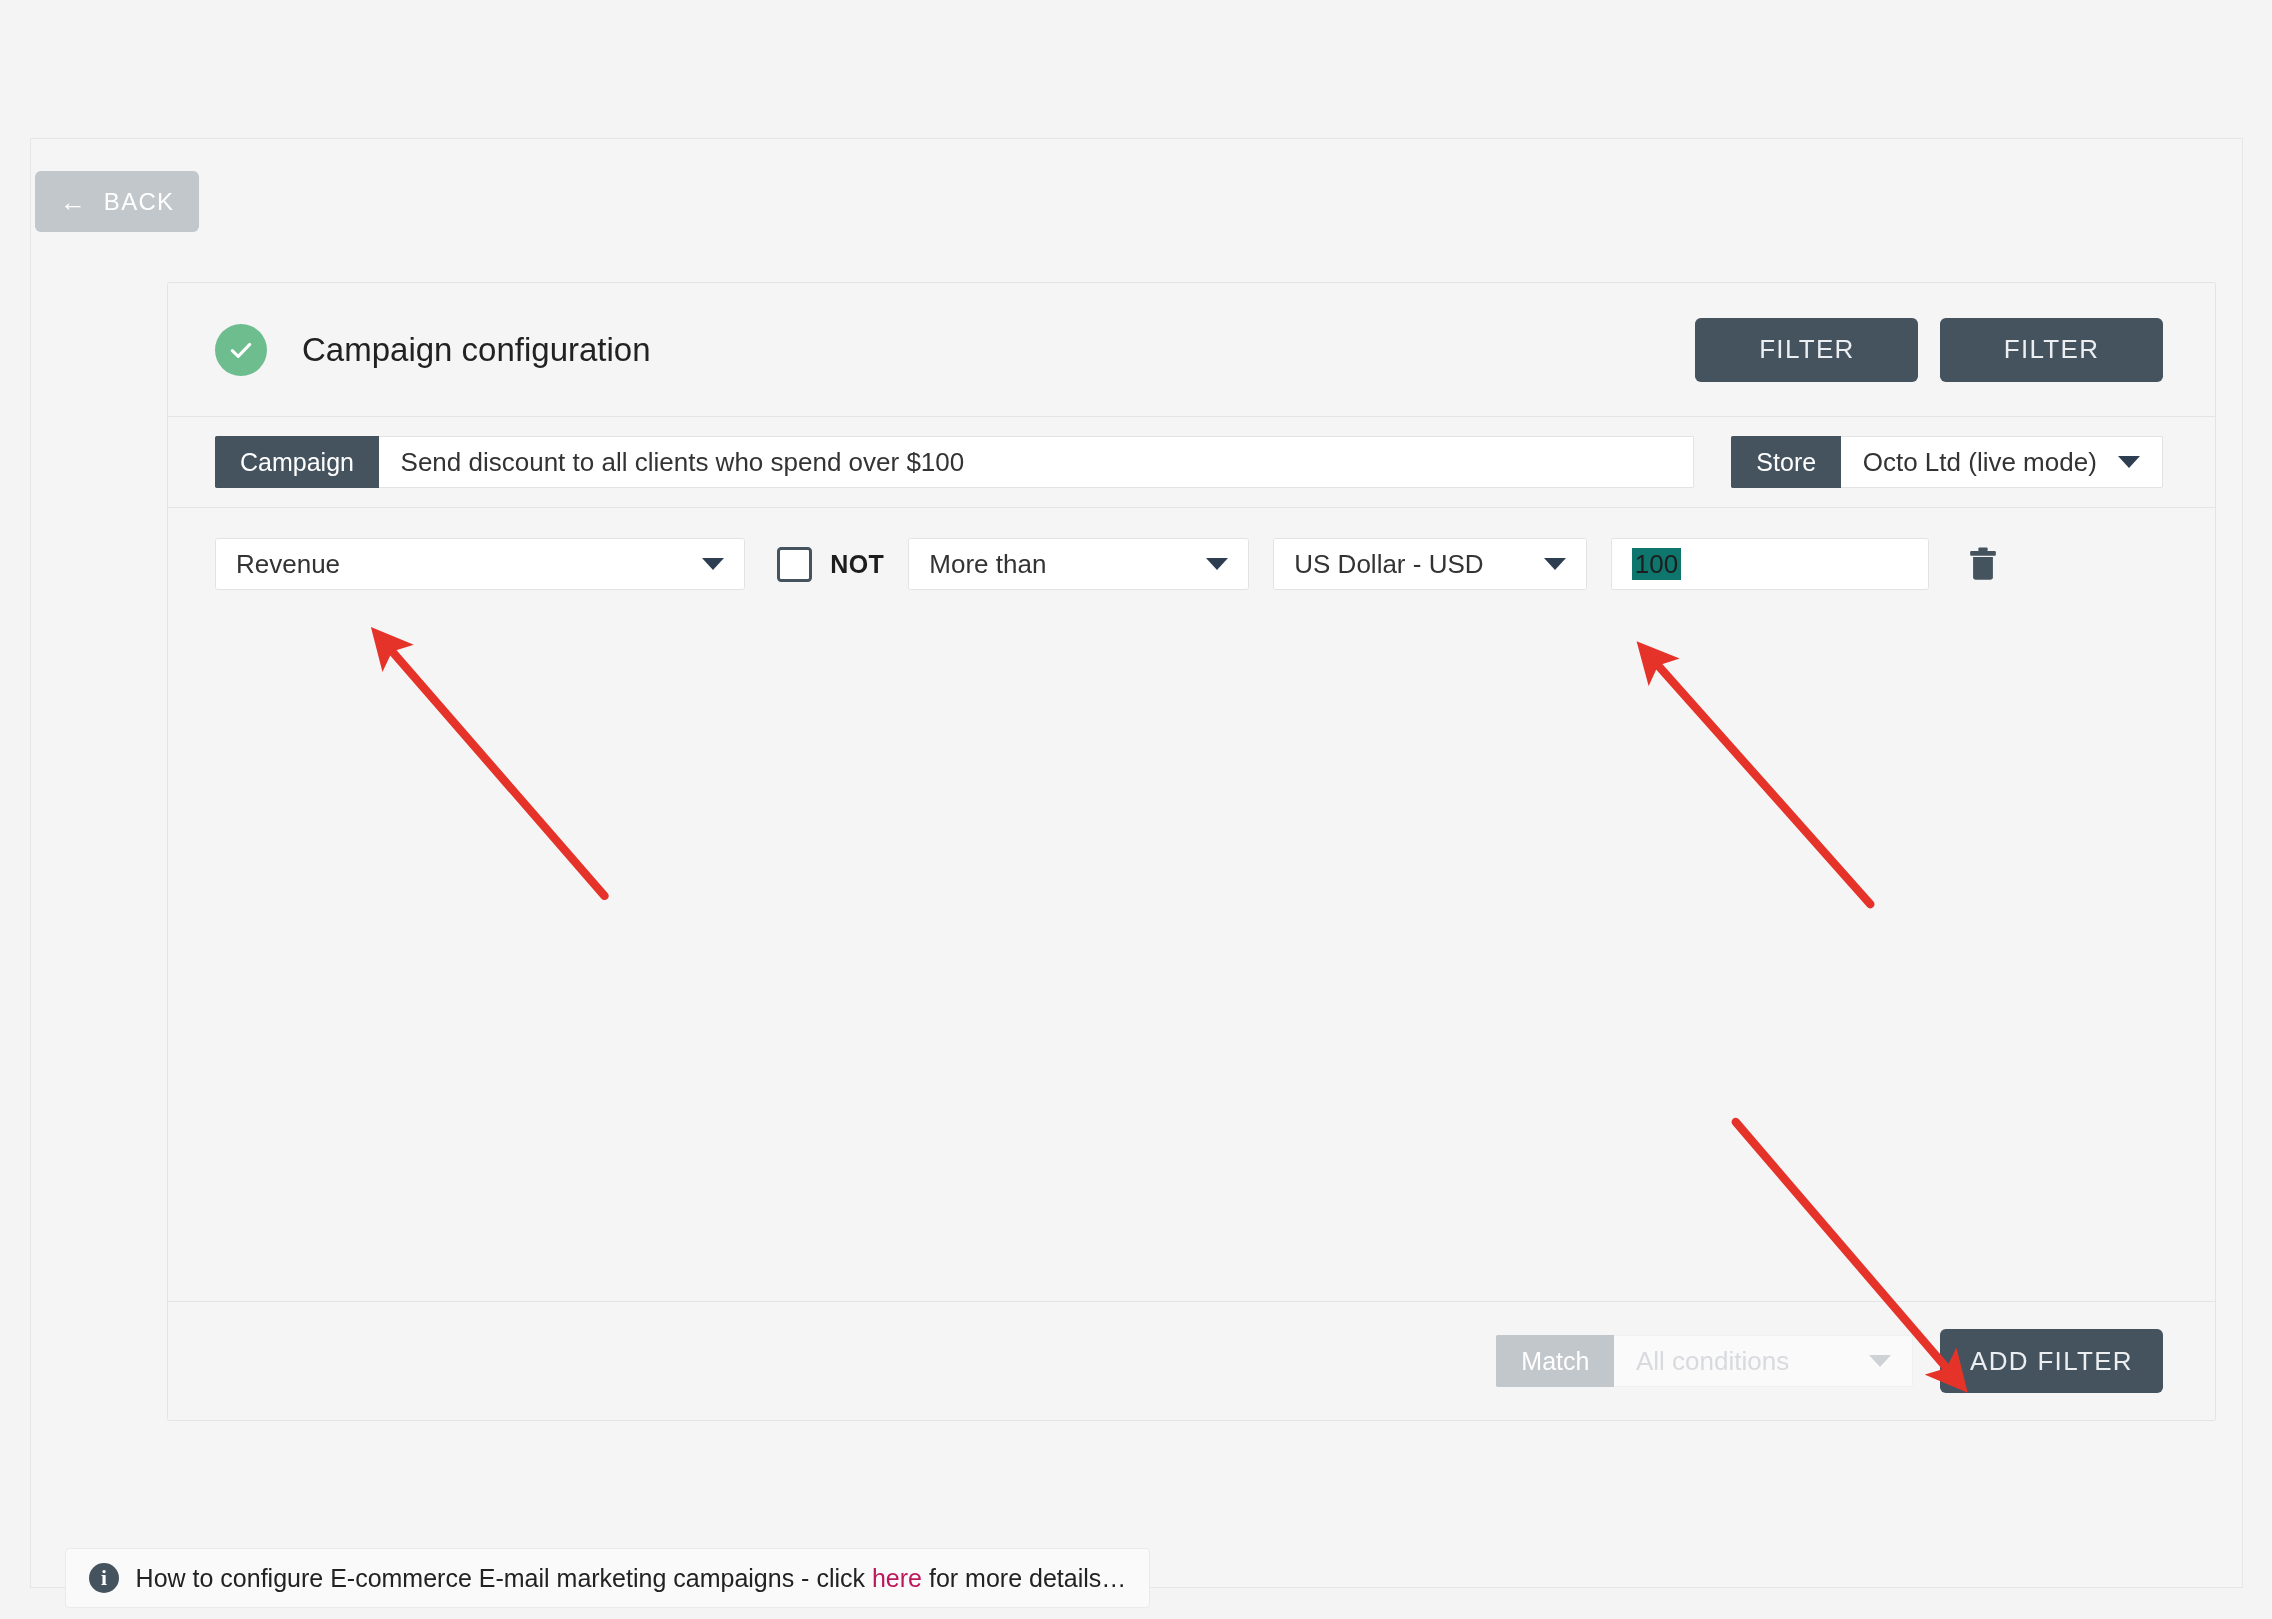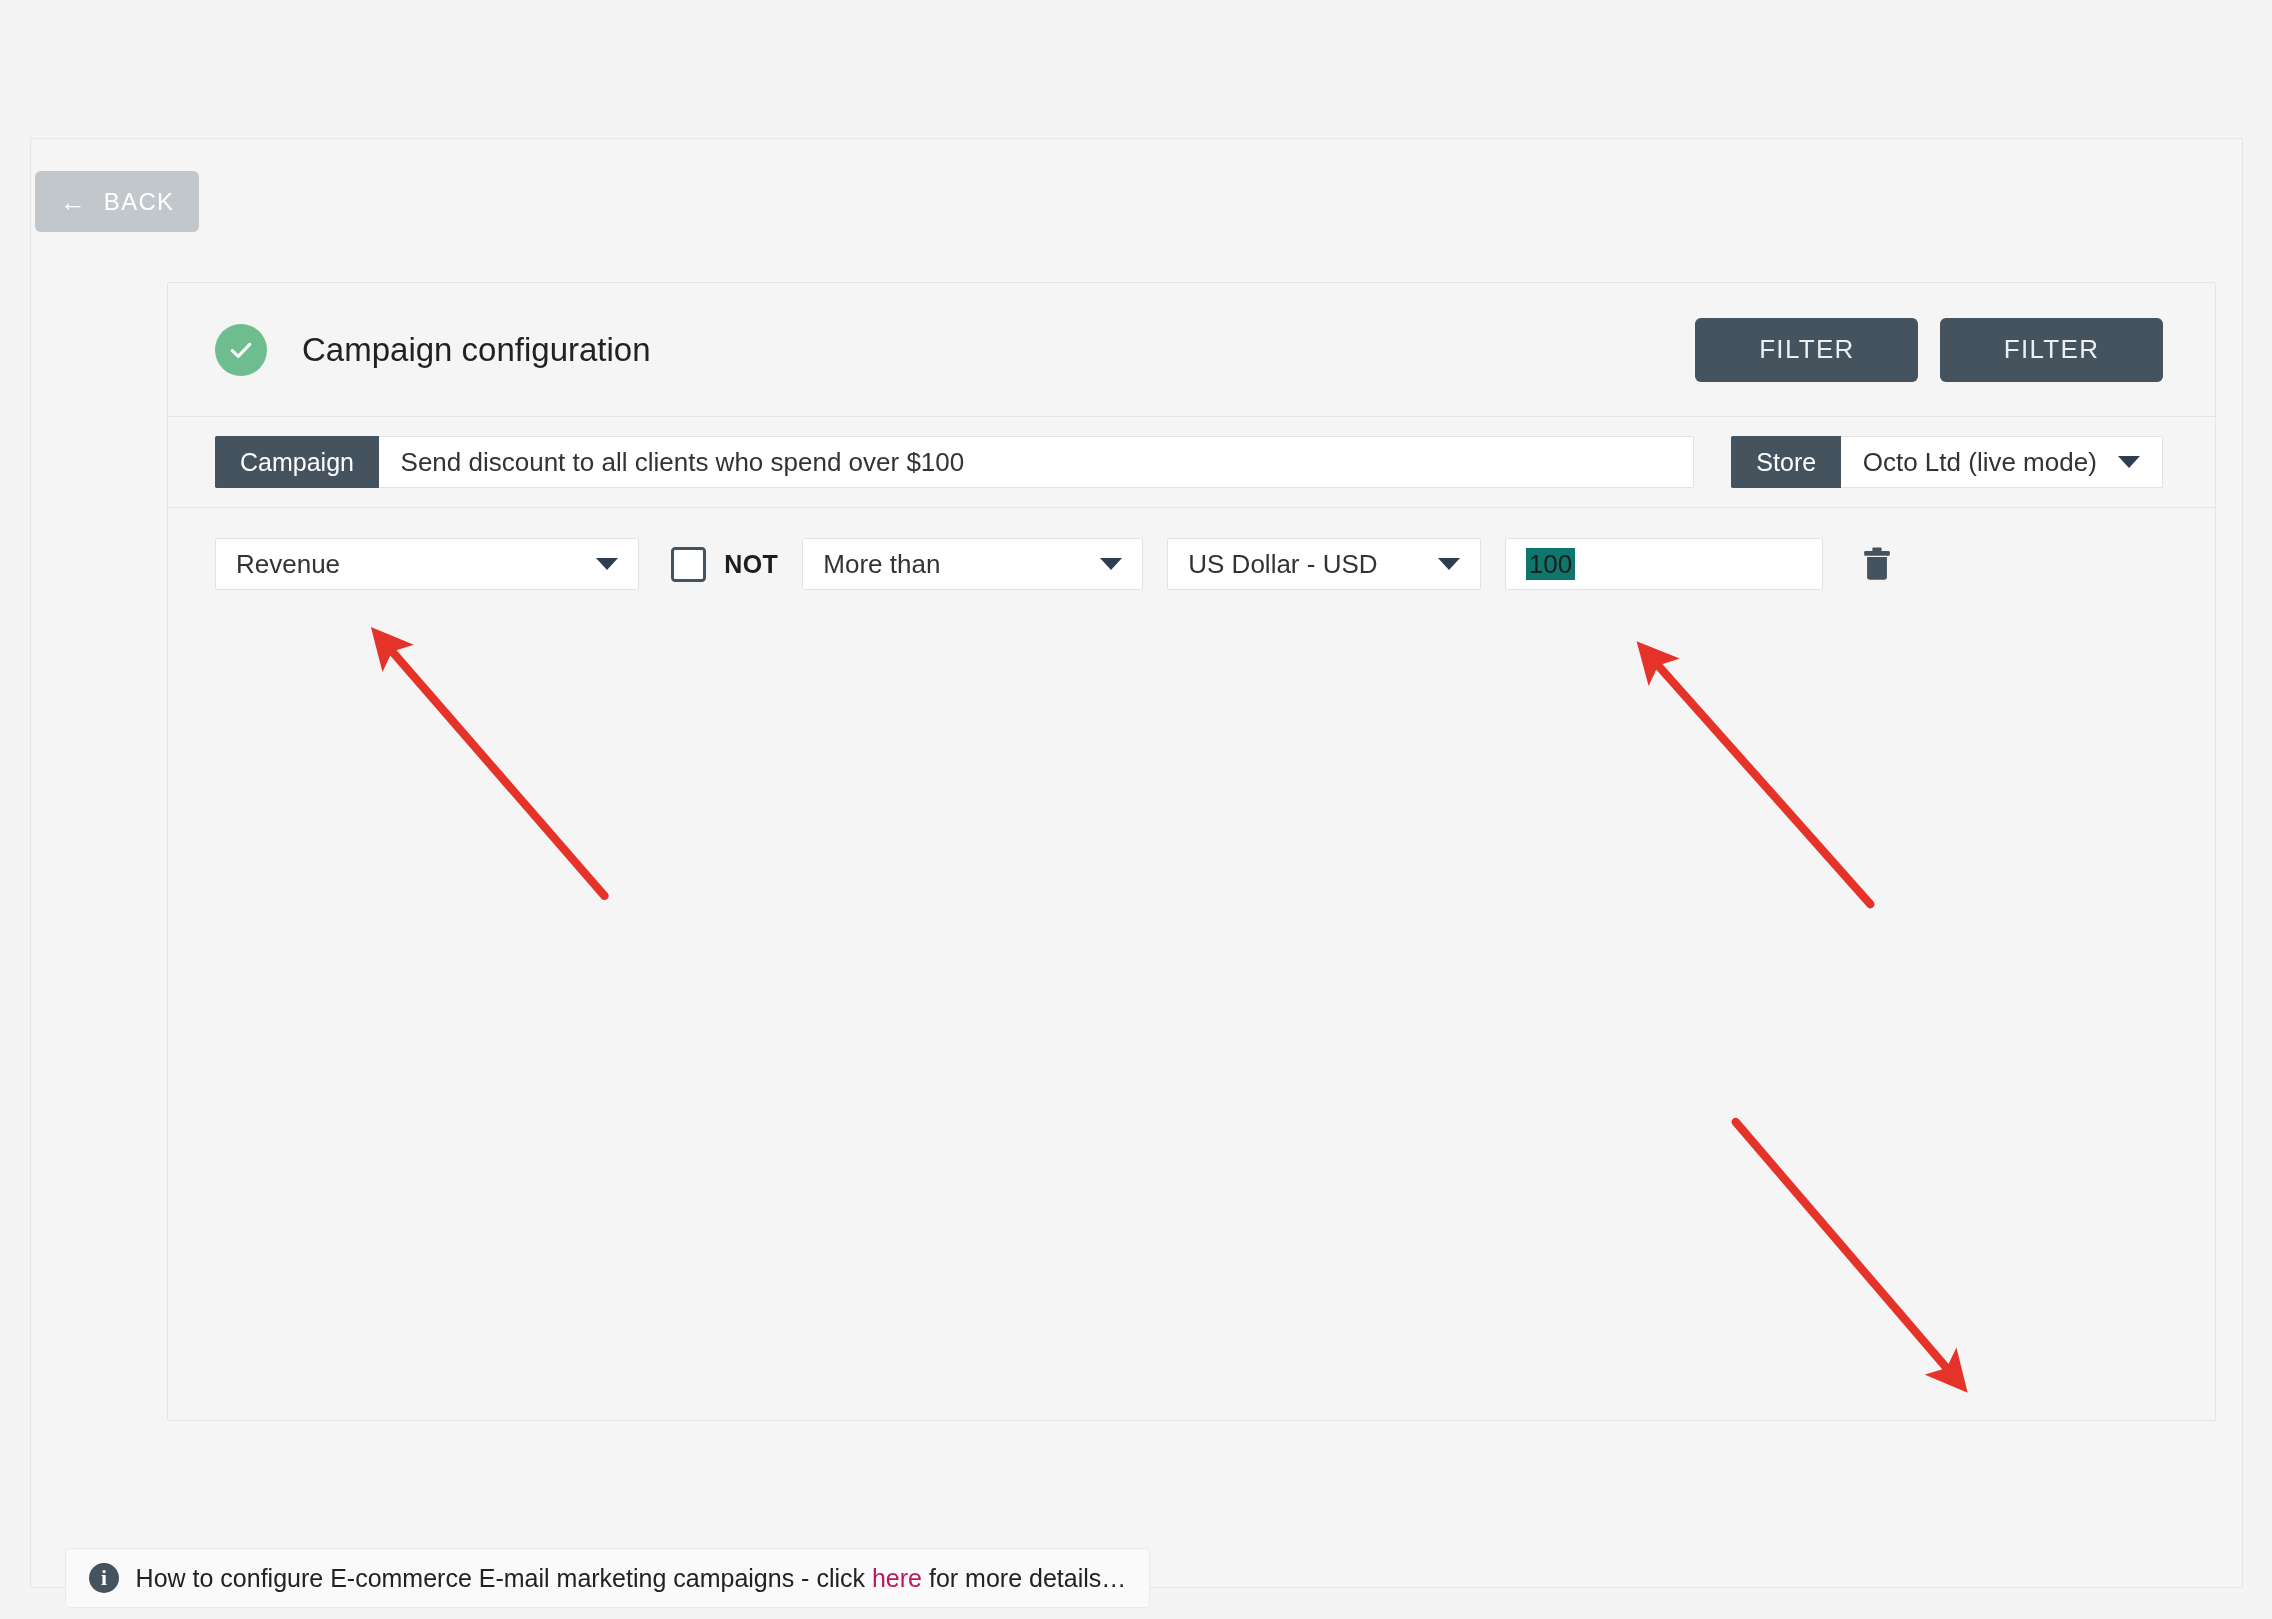--- a/index.html
+++ b/index.html
@@ -129,21 +129,21 @@
     display: flex; align-items: center; gap: 0;
     padding: 0 47px;
   }
   .fld {
     background: #ffffff; border: 0.8px solid #e3e3e4; border-radius: 2.5px;
     height: 52px; display: flex; align-items: center;
     padding: 0 20px; font-size: 26px; color: #333;
     justify-content: space-between; gap: 16.6px; cursor: pointer;
     white-space: nowrap;
   }
-  .fld-metric { width: 424px; }
+  .fld-metric { width: 530px; }
   .fld-operator { width: 341px; margin-left: 24px; }
   .fld-currency { width: 314px; margin-left: 24px; }
   .fld-value {
     width: 318px; margin-left: 24px; cursor: text;
     justify-content: flex-start;
   }
   .sel-text { background: #0f766e; color: #1d1d1d; padding: 0.8px 2.5px; }
   .not-box { display: flex; align-items: center; gap: 18.3px; margin-left: 32px; }
   .checkbox {
     width: 35px; height: 35px; border: 3.3px solid #45535f;
@@ -261,20 +261,28 @@
           <div class="trash">
             <svg width="28" height="35" viewBox="0 0 24 30" fill="none">
               <rect x="8" y="0.5" width="8" height="3" rx="1" fill="#45535f"></rect>
               <rect x="1" y="3.5" width="22" height="4" rx="1" fill="#45535f"></rect>
               <path d="M3.5 8.5 H20.5 V26 a2 2 0 0 1 -2 2 H5.5 a2 2 0 0 1 -2 -2 Z" fill="#45535f"></path>
             </svg>
           </div>
         </div>
       </div>
 
+      <div class="card-foot">
+        <div class="tag disabled">Match</div>
+        <div class="match-select">
+          <span>All conditions</span>
+          <span class="caret muted"></span>
+        </div>
+        <button class="btn-dark add-filter">ADD FILTER</button>
+      </div>
 
     </div>
   </div>
 
   <div class="hint">
     <span class="info-icon">i</span>
     <span class="hint-text"><span>How to configure E-commerce E-mail marketing campaigns - click</span> <a href="#">here</a> <span>for more details…</span></span>
   </div>
 
   <svg class="annotations" viewBox="0 0 2734 1948" xmlns="http://www.w3.org/2000/svg">

